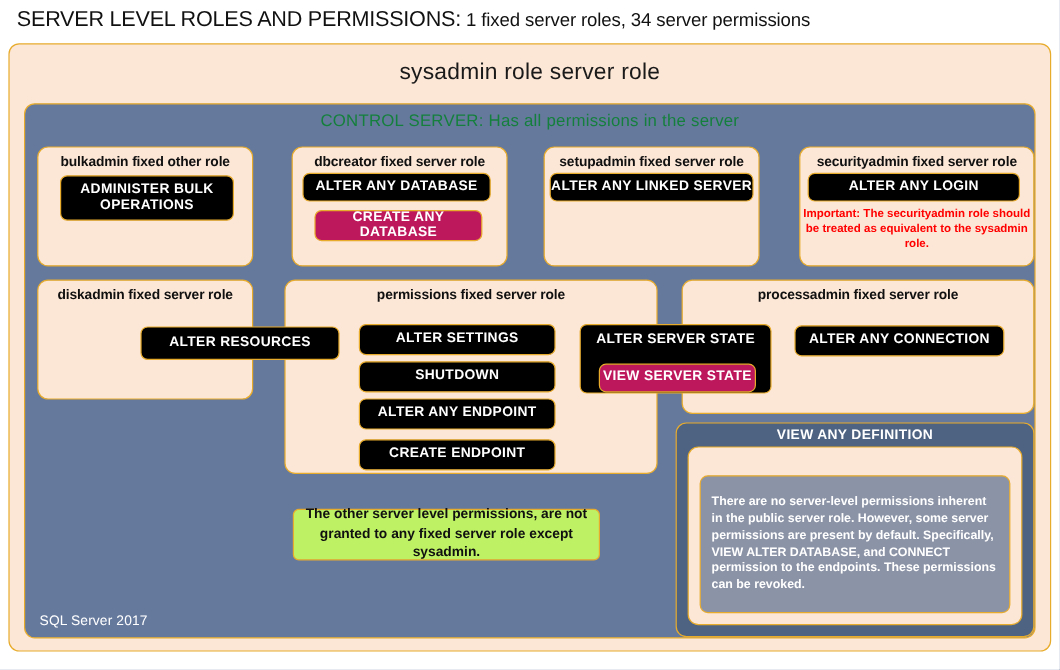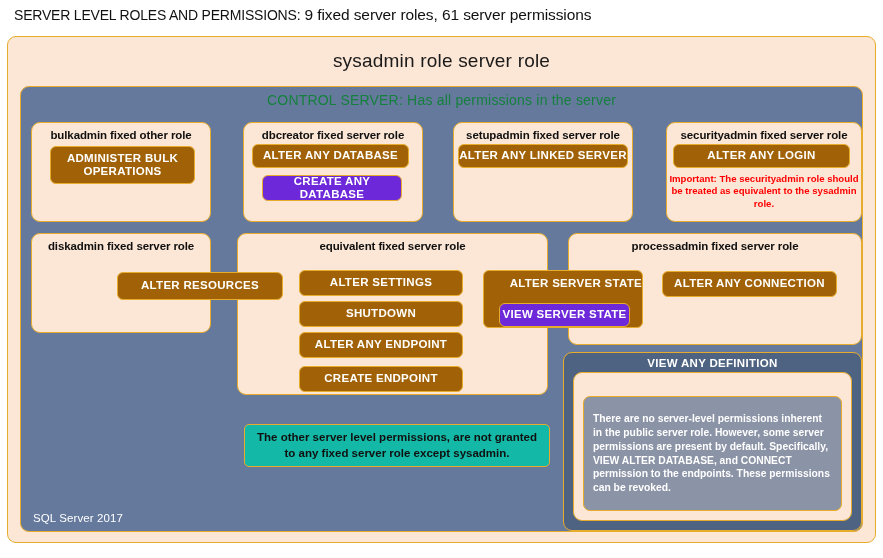--- a/index.html
+++ b/index.html
@@ -19,21 +19,21 @@
   #title-bar {
     position: absolute;
     left: 14px;
     top: 6px;
     width: 860px;
     height: 28px;
     white-space: nowrap;
     color: #111111;
   }
   #title-main {
-    font-size: 14px;
+    font-size: 18px;
     letter-spacing: -0.2px;
   }
   #title-sub {
     font-size: 15.5px;
     letter-spacing: -0.1px;
   }
 
   
   .box {
     position: absolute;
@@ -42,35 +42,35 @@
   }
   .peach {
     background: #fce6d5;
     border: 1.6px solid #e8ac2d;
   }
   .blue {
     background: #65799d;
     border: 1.6px solid #e8ac2d;
   }
   .perm {
-    background: #a16207;
+    background: #000000;
     border: 1.6px solid #e8ac2d;
     border-radius: 6px;
     color: #ffffff;
     font-size: 11.5px;
     font-weight: bold;
     letter-spacing: 0.3px;
     display: flex;
     align-items: center;
     justify-content: center;
     text-align: center;
     line-height: 1.15;
   }
   .perm-dark {
-    background: #6d28d9;
+    background: #be185d;
   }
   .darkslate {
     background: #4e6381;
     border: 1.6px solid #e8ac2d;
     border-radius: 9px;
   }
 
   .role-title {
     position: absolute;
     top: 6px;
@@ -129,21 +129,21 @@
   #diskadmin-box { left: 31px; top: 233px; width: 180px; height: 100px; }
   #perm-alter-resources { left: 117px; top: 272px; width: 166px; height: 28px; }
 
   #serveradmin-box { left: 237px; top: 233px; width: 311px; height: 162px; }
   #perm-alter-settings { left: 299px; top: 270px; width: 164px; height: 26px; }
   #perm-shutdown { left: 299px; top: 301px; width: 164px; height: 26px; }
   #perm-alter-any-endpoint { left: 299px; top: 332px; width: 164px; height: 26px; }
   #perm-create-endpoint { left: 299px; top: 366px; width: 164px; height: 26px; }
 
   #perm-alter-server-state { left: 483px; top: 270px; width: 160px; height: 58px; }
-  #perm-alter-server-state span { position: absolute; top: 6px; left: 0; width: 100%; text-align: right; }
+  #perm-alter-server-state span { position: absolute; top: 6px; left: 0; width: 100%; }
   #perm-view-server-state { left: 499px; top: 303px; width: 131px; height: 24px; }
 
   #processadmin-box { left: 568px; top: 233px; width: 294px; height: 112px; }
   #perm-alter-any-connection { left: 662px; top: 271px; width: 175px; height: 26px; }
 
   #viewanydef-box { left: 563px; top: 352px; width: 299px; height: 179px; }
   #viewanydef-label {
     position: absolute;
     left: 563px; top: 357px; width: 299px;
     text-align: center;
@@ -176,22 +176,22 @@
     text-align: left;
     padding: 7px 9px;
     display: flex;
     align-items: center;
     justify-content: center;
   }
 
   #other-perms-note {
     position: absolute;
     box-sizing: border-box;
-    left: 244px; top: 424px; width: 306px; height: 43px;
-    background: #14b8a6;
+    left: 244px; top: 424px; width: 256px; height: 43px;
+    background: #bef264;
     border: 1.6px solid #e8ac2d;
     border-radius: 5px;
     color: #101010;
     font-size: 11.5px;
     font-weight: bold;
     line-height: 1.35;
     text-align: center;
     display: flex;
     align-items: center;
     justify-content: center;
@@ -203,21 +203,21 @@
     left: 33px; top: 512px;
     font-size: 11.5px;
     color: #ffffff;
     letter-spacing: 0.1px;
   }
 </style>
 </head>
 <body>
 
 <div id="title-bar">
-  <span id="title-main">SERVER LEVEL ROLES AND PERMISSIONS:</span><span id="title-sub"> 9 fixed server roles, 61 server permissions</span>
+  <span id="title-main">SERVER LEVEL ROLES AND PERMISSIONS:</span><span id="title-sub"> 1 fixed server roles, 34 server permissions</span>
 </div>
 
 <div id="sysadmin-box" class="box peach"></div>
 <div id="sysadmin-label">sysadmin role server role</div>
 
 <div id="control-server-box" class="box blue"></div>
 <div id="control-server-label">CONTROL SERVER: Has all permissions in the server</div>
 
 <div id="bulkadmin-box" class="box peach">
   <div class="role-title">bulkadmin  fixed other role</div>
@@ -239,21 +239,21 @@
   <div class="role-title">securityadmin  fixed server role</div>
 </div>
 <div id="perm-alter-any-login" class="box perm">ALTER ANY LOGIN</div>
 <div id="securityadmin-note">Important:  The securityadmin role should  be treated as equivalent to the sysadmin role.</div>
 
 <div id="diskadmin-box" class="box peach">
   <div class="role-title">diskadmin  fixed server role</div>
 </div>
 
 <div id="serveradmin-box" class="box peach">
-  <div class="role-title">equivalent fixed server role</div>
+  <div class="role-title">permissions fixed server role</div>
 </div>
 
 <div id="processadmin-box" class="box peach">
   <div class="role-title">processadmin  fixed server role</div>
 </div>
 
 <div id="perm-alter-resources" class="box perm">ALTER RESOURCES</div>
 
 <div id="perm-alter-settings" class="box perm">ALTER SETTINGS</div>
 <div id="perm-shutdown" class="box perm">SHUTDOWN</div>

